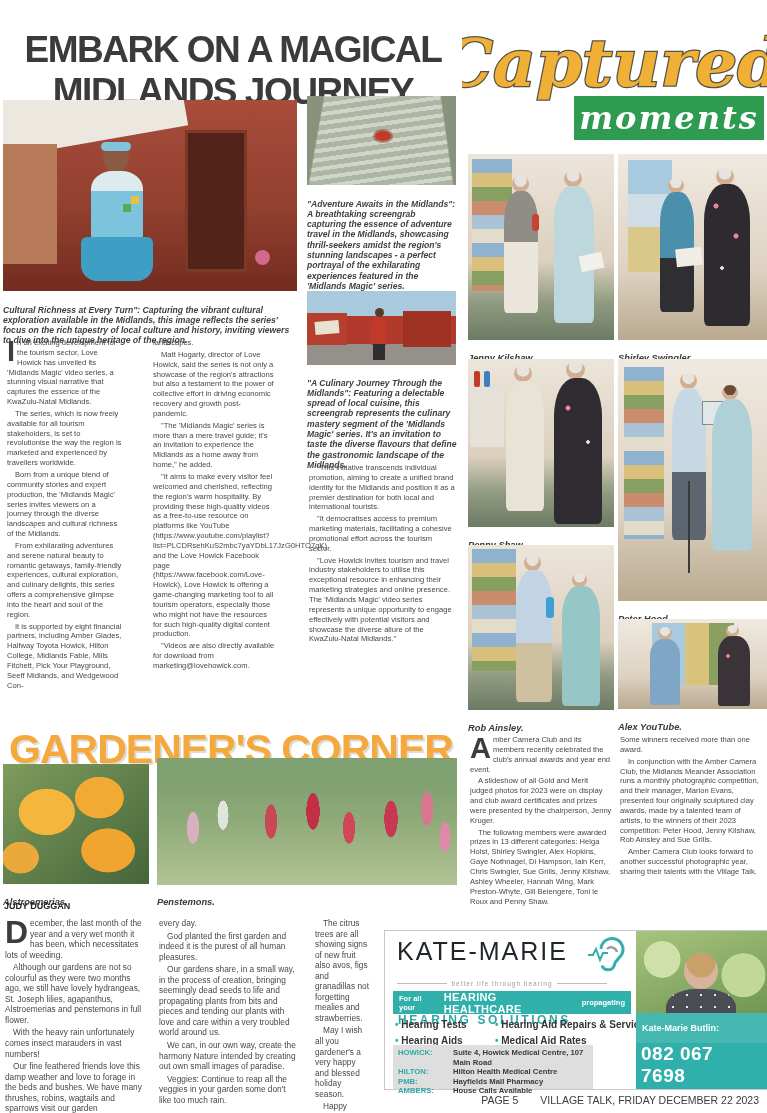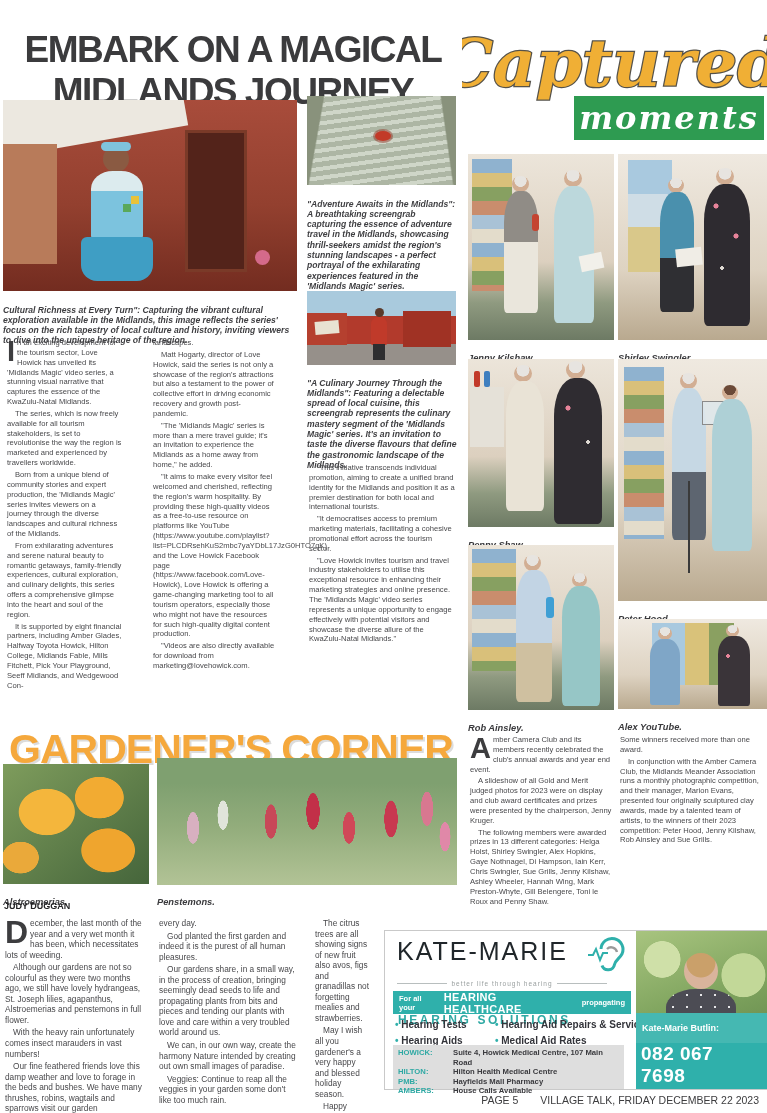--- a/index.html
+++ b/index.html
@@ -76,21 +76,21 @@
   .tagline::before,.tagline::after{content:"";flex:1;height:1px;background:#b8bebe;}
   .ear{position:absolute;left:202px;top:2px;}
   .ad-banner{position:absolute;left:8px;top:60px;width:238px;height:23px;background:#2fb0ab;color:#fff;
              display:flex;align-items:center;gap:4px;padding:0 6px;}
   .ad-banner .s{font-size:7.5px;font-weight:700;}
   .ad-banner .b{font-size:11px;font-weight:800;letter-spacing:.3px;}
   .ad-bullets{position:absolute;left:10px;top:88px;width:240px;display:grid;
               grid-template-columns:96px 1fr;gap:5px 4px;}
   .ad-bullet{font-size:10px;font-weight:700;color:#33343a;white-space:nowrap;}
   .ad-bullet::before{content:"• ";color:#2fb0ab;}
-  .ad-contact{position:absolute;left:8px;top:114px;width:231px;height:44px;background:#dedede;
+  .ad-contact{position:absolute;left:8px;top:114px;width:200px;height:44px;background:#dedede;
               padding:3px 5px;}
   .ad-row{display:flex;gap:4px;font-size:7.7px;line-height:9.6px;font-weight:700;}
   .ad-row .lb{width:38px;color:#2fa9a4;flex:none;}
   .ad-row .vl{color:#3a3a3e;padding-left:13px;}
   .km-overlay{position:absolute;left:0;right:0;bottom:0;}
   .km-name{background:#45b8b2;color:#fff;font-size:9px;font-weight:700;padding:10px 6px;}
   .km-phone{background:#2fb0ab;color:#fff;font-size:19px;font-weight:800;padding:0 5px 2px;letter-spacing:.5px;}
 
   .footer{position:absolute;right:8px;top:1094px;display:flex;gap:22px;
           font-size:10.5px;color:#3c3c3e;}
@@ -223,20 +223,21 @@
   <p class="pcap" style="left:618px;top:713px;">Alex YouTube.</p>
 
   <div class="col" style="left:468px;top:733px;width:147px;">
     <p class="bp dc">Amber Camera Club and its members recently celebrated the club's annual awards and year end event.</p>
     <p class="bp">A slideshow of all Gold and Merit judged photos for 2023 were on display and club award certificates and prizes were presented by the chairperson, Jenny Kruger.</p>
     <p class="bp">The following members were awarded prizes in 13 different categories: Helga Holst, Shirley Swingler, Alex Hopkins, Gaye Nothnagel, Di Hampson, Iain Kerr, Chris Swingler, Sue Grills, Jenny Kilshaw, Ashley Wheeler, Hannah Wing, Mark Preston-Whyte, Gill Belengere, Toni le Roux and Penny Shaw.</p>
   </div>
   <div class="col" style="left:618px;top:733px;width:149px;">
     <p class="bp ni">Some winners received more than one award.</p>
     <p class="bp">In conjunction with the Amber Camera Club, the Midlands Meander Association runs a monthly photographic competition, and their manager, Marion Evans, presented four originally sculptured clay awards, made by a talented team of artists, to the winners of their 2023 competition: Peter Hood, Jenny Kilshaw, Rob Ainsley and Sue Grills.</p>
+    <p class="bp">Amber Camera Club looks forward to another successful photographic year, sharing their talents with the Village Talk.</p>
   </div>
 
   <h2 class="g-title">GARDENER'S CORNER</h2>
 
   <div class="ph ph-alstro" style="left:3px;top:764px;width:146px;height:120px;"></div>
   <p class="pcap" style="left:3px;top:888px;">Alstroemerias.</p>
   <div class="ph ph-pen" style="left:157px;top:758px;width:300px;height:127px;"></div>
   <p class="pcap" style="left:157px;top:888px;">Penstemons.</p>
 
   <div class="byline">JUDY DUGGAN</div>

